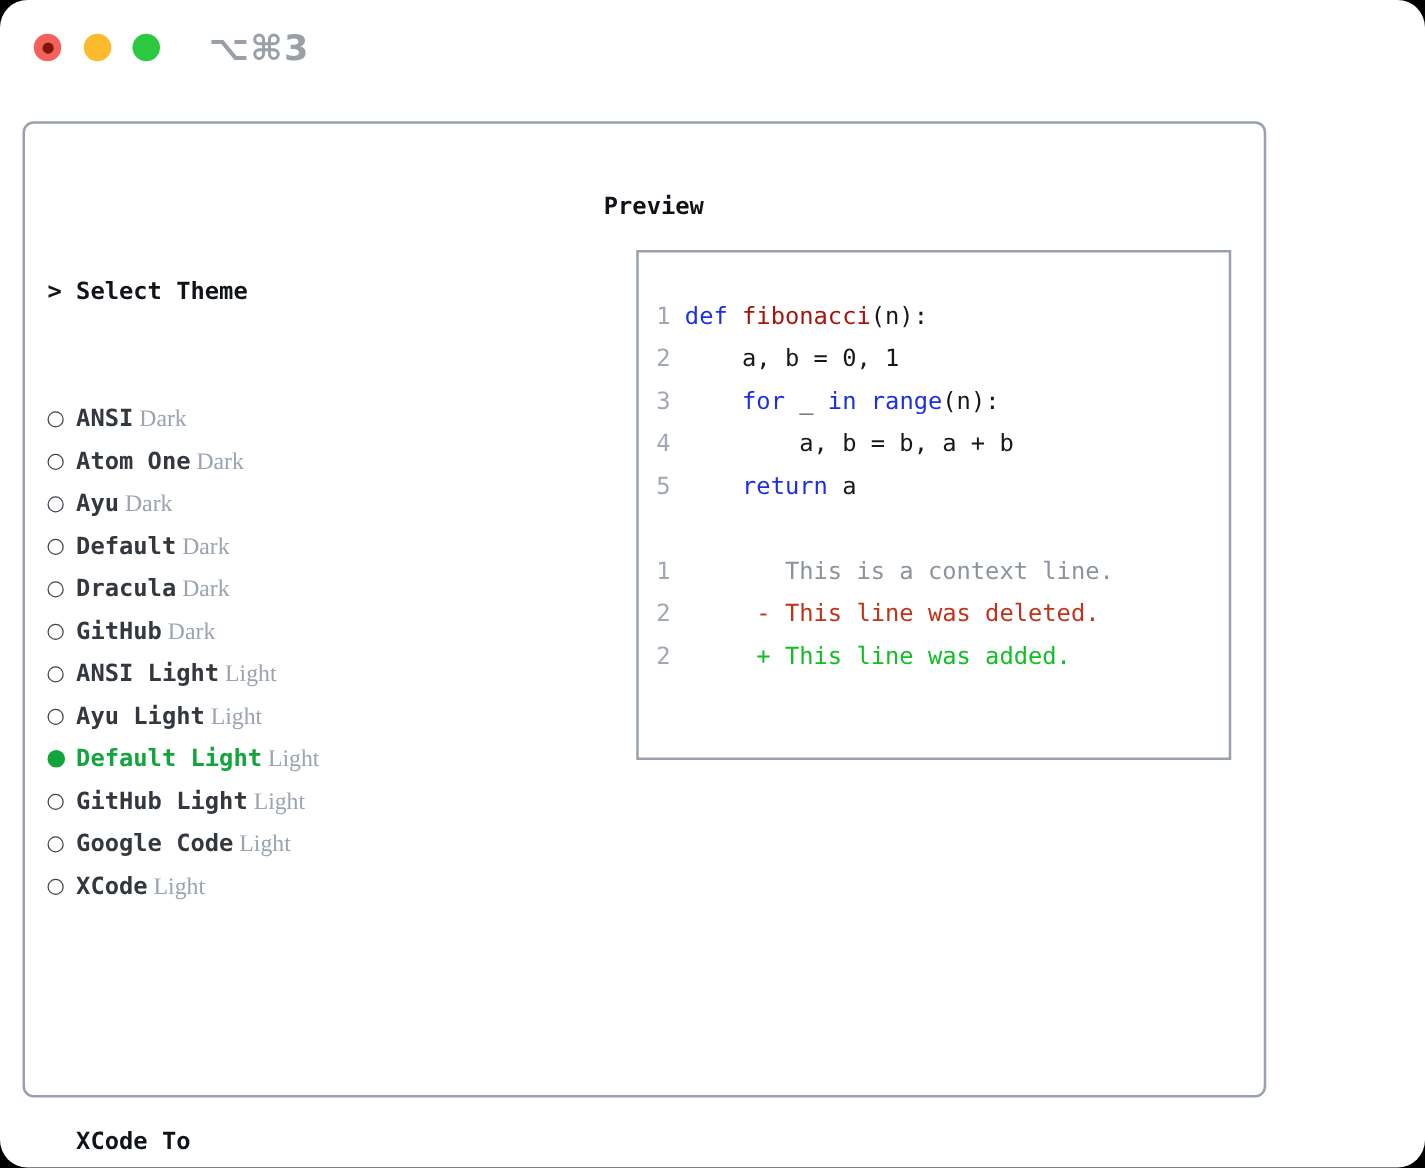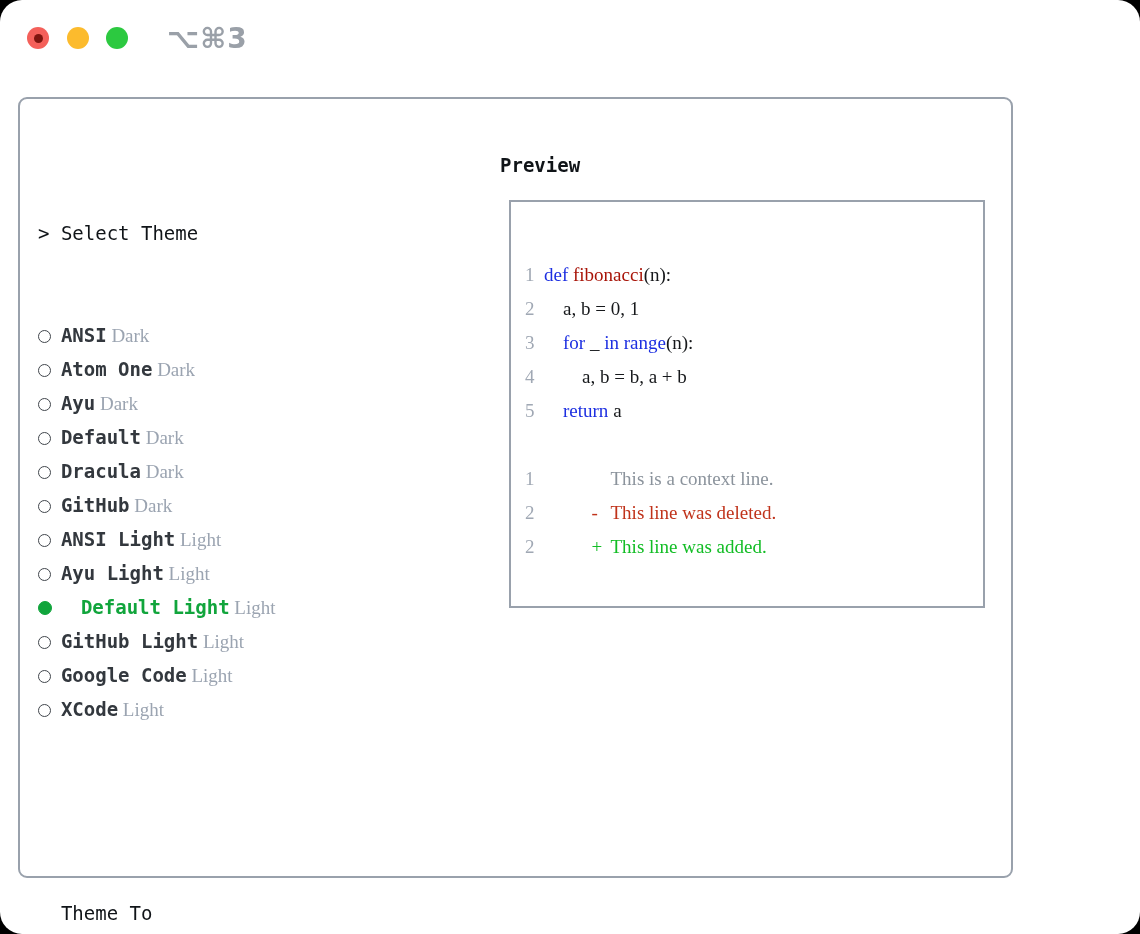--- a/index.html
+++ b/index.html
@@ -40,32 +40,32 @@
   .mono{font-size:19px;line-height:34px;white-space:pre;}
   .left-col{position:absolute;left:18px;top:49px;}
   .row{height:34px;}
   .ind{display:inline-block;width:2ch;}
   .ind i{
     display:inline-block;width:13px;height:13px;border-radius:50%;
     border:1.5px solid var(--indicator);box-sizing:border-box;
     vertical-align:-1px;
   }
   .ind.sel i{background:var(--selected_green);border-color:var(--selected_green);width:14px;height:14px;}
-  .hdr{font-weight:normal;color:var(--heading);}
+  .hdr{font-weight:bold;color:var(--heading);}
   .theme-name{color:var(--theme_name);font-weight:bold;}
   .variant{color:var(--variant);font-family:Liberation Serif, serif;}
-  .row.sel .theme-name{color:var(--selected_green);margin-left:20px;}
+  .row.sel .theme-name{color:var(--selected_green);}
   .spacer{height:34px;}
   
-  .preview-title{position:absolute;left:480px;top:49px;font-weight:bold;color:var(--heading);}
+  .preview-title{position:absolute;left:463px;top:49px;font-weight:bold;color:var(--heading);}
   .preview-box{
     position:absolute;left:489px;top:101px;width:476px;height:408px;
     border:2px solid var(--border);box-sizing:border-box;
   }
-  .code{position:absolute;left:14px;top:56px;font-family:Liberation Serif, serif;}
+  .code{position:absolute;left:14px;top:34px;}
   .lnum{display:inline-block;width:2ch;color:var(--line_number);}
   .tok-kw{color:var(--keyword);}
   .tok-fn{color:var(--function);}
   .tok-pl{color:var(--code_plain);}
   .dnum{display:inline-block;width:7ch;color:var(--line_number);}
   .dprefix{display:inline-block;width:2ch;}
   .k-context .dprefix,.k-context .dtext{color:var(--context);}
   .k-deleted .dprefix,.k-deleted .dtext{color:var(--deleted);}
   .k-added  .dprefix,.k-added  .dtext{color:var(--added);}
 </style>
@@ -78,21 +78,21 @@
     <span class="tl yellow"></span>
     <span class="tl green"></span>
     <span class="shortcut">⌥⌘3</span>
   </div>
 
   <div class="panel">
     <div class="left-col mono">
       <div class="row hdr"><span class="ind"><span>&gt;</span></span><span>Select Theme</span></div>
       <div id="theme-list"><div class="row"><span class="ind"><i></i></span><span class="theme-name">ANSI</span><span class="variant"> Dark</span></div><div class="row"><span class="ind"><i></i></span><span class="theme-name">Atom One</span><span class="variant"> Dark</span></div><div class="row"><span class="ind"><i></i></span><span class="theme-name">Ayu</span><span class="variant"> Dark</span></div><div class="row"><span class="ind"><i></i></span><span class="theme-name">Default</span><span class="variant"> Dark</span></div><div class="row"><span class="ind"><i></i></span><span class="theme-name">Dracula</span><span class="variant"> Dark</span></div><div class="row"><span class="ind"><i></i></span><span class="theme-name">GitHub</span><span class="variant"> Dark</span></div><div class="row"><span class="ind"><i></i></span><span class="theme-name">ANSI Light</span><span class="variant"> Light</span></div><div class="row"><span class="ind"><i></i></span><span class="theme-name">Ayu Light</span><span class="variant"> Light</span></div><div class="row sel"><span class="ind sel"><i></i></span><span class="theme-name">Default Light</span><span class="variant"> Light</span></div><div class="row"><span class="ind"><i></i></span><span class="theme-name">GitHub Light</span><span class="variant"> Light</span></div><div class="row"><span class="ind"><i></i></span><span class="theme-name">Google Code</span><span class="variant"> Light</span></div><div class="row"><span class="ind"><i></i></span><span class="theme-name">XCode</span><span class="variant"> Light</span></div></div>
       <div class="spacer"></div>
-      <div class="row hdr"><span class="ind"></span><span>Theme To</span></div>
+      <div class="row hdr"><span class="ind"></span><span>XCode To</span></div>
       
       
       
       
     </div>
 
     <div class="preview-title mono">Preview</div>
     <div class="preview-box">
       <div class="code mono" id="code-block"><div class="row"><span class="lnum">1</span><span class="tok-pl"></span><span class="tok-kw">def </span><span class="tok-fn">fibonacci</span><span class="tok-pl">(n):</span></div><div class="row"><span class="lnum">2</span><span class="tok-pl">    </span><span class="tok-pl">a, b = 0, 1</span></div><div class="row"><span class="lnum">3</span><span class="tok-pl">    </span><span class="tok-kw">for </span><span class="tok-pl">_ </span><span class="tok-kw">in </span><span class="tok-kw">range</span><span class="tok-pl">(n):</span></div><div class="row"><span class="lnum">4</span><span class="tok-pl">        </span><span class="tok-pl">a, b = b, a + b</span></div><div class="row"><span class="lnum">5</span><span class="tok-pl">    </span><span class="tok-kw">return </span><span class="tok-pl">a</span></div><div class="spacer"></div><div class="row k-context"><span class="dnum">1</span><span class="dprefix"> </span><span class="dtext">This is a context line.</span></div><div class="row k-deleted"><span class="dnum">2</span><span class="dprefix">-</span><span class="dtext">This line was deleted.</span></div><div class="row k-added"><span class="dnum">2</span><span class="dprefix">+</span><span class="dtext">This line was added.</span></div></div>
     </div>

